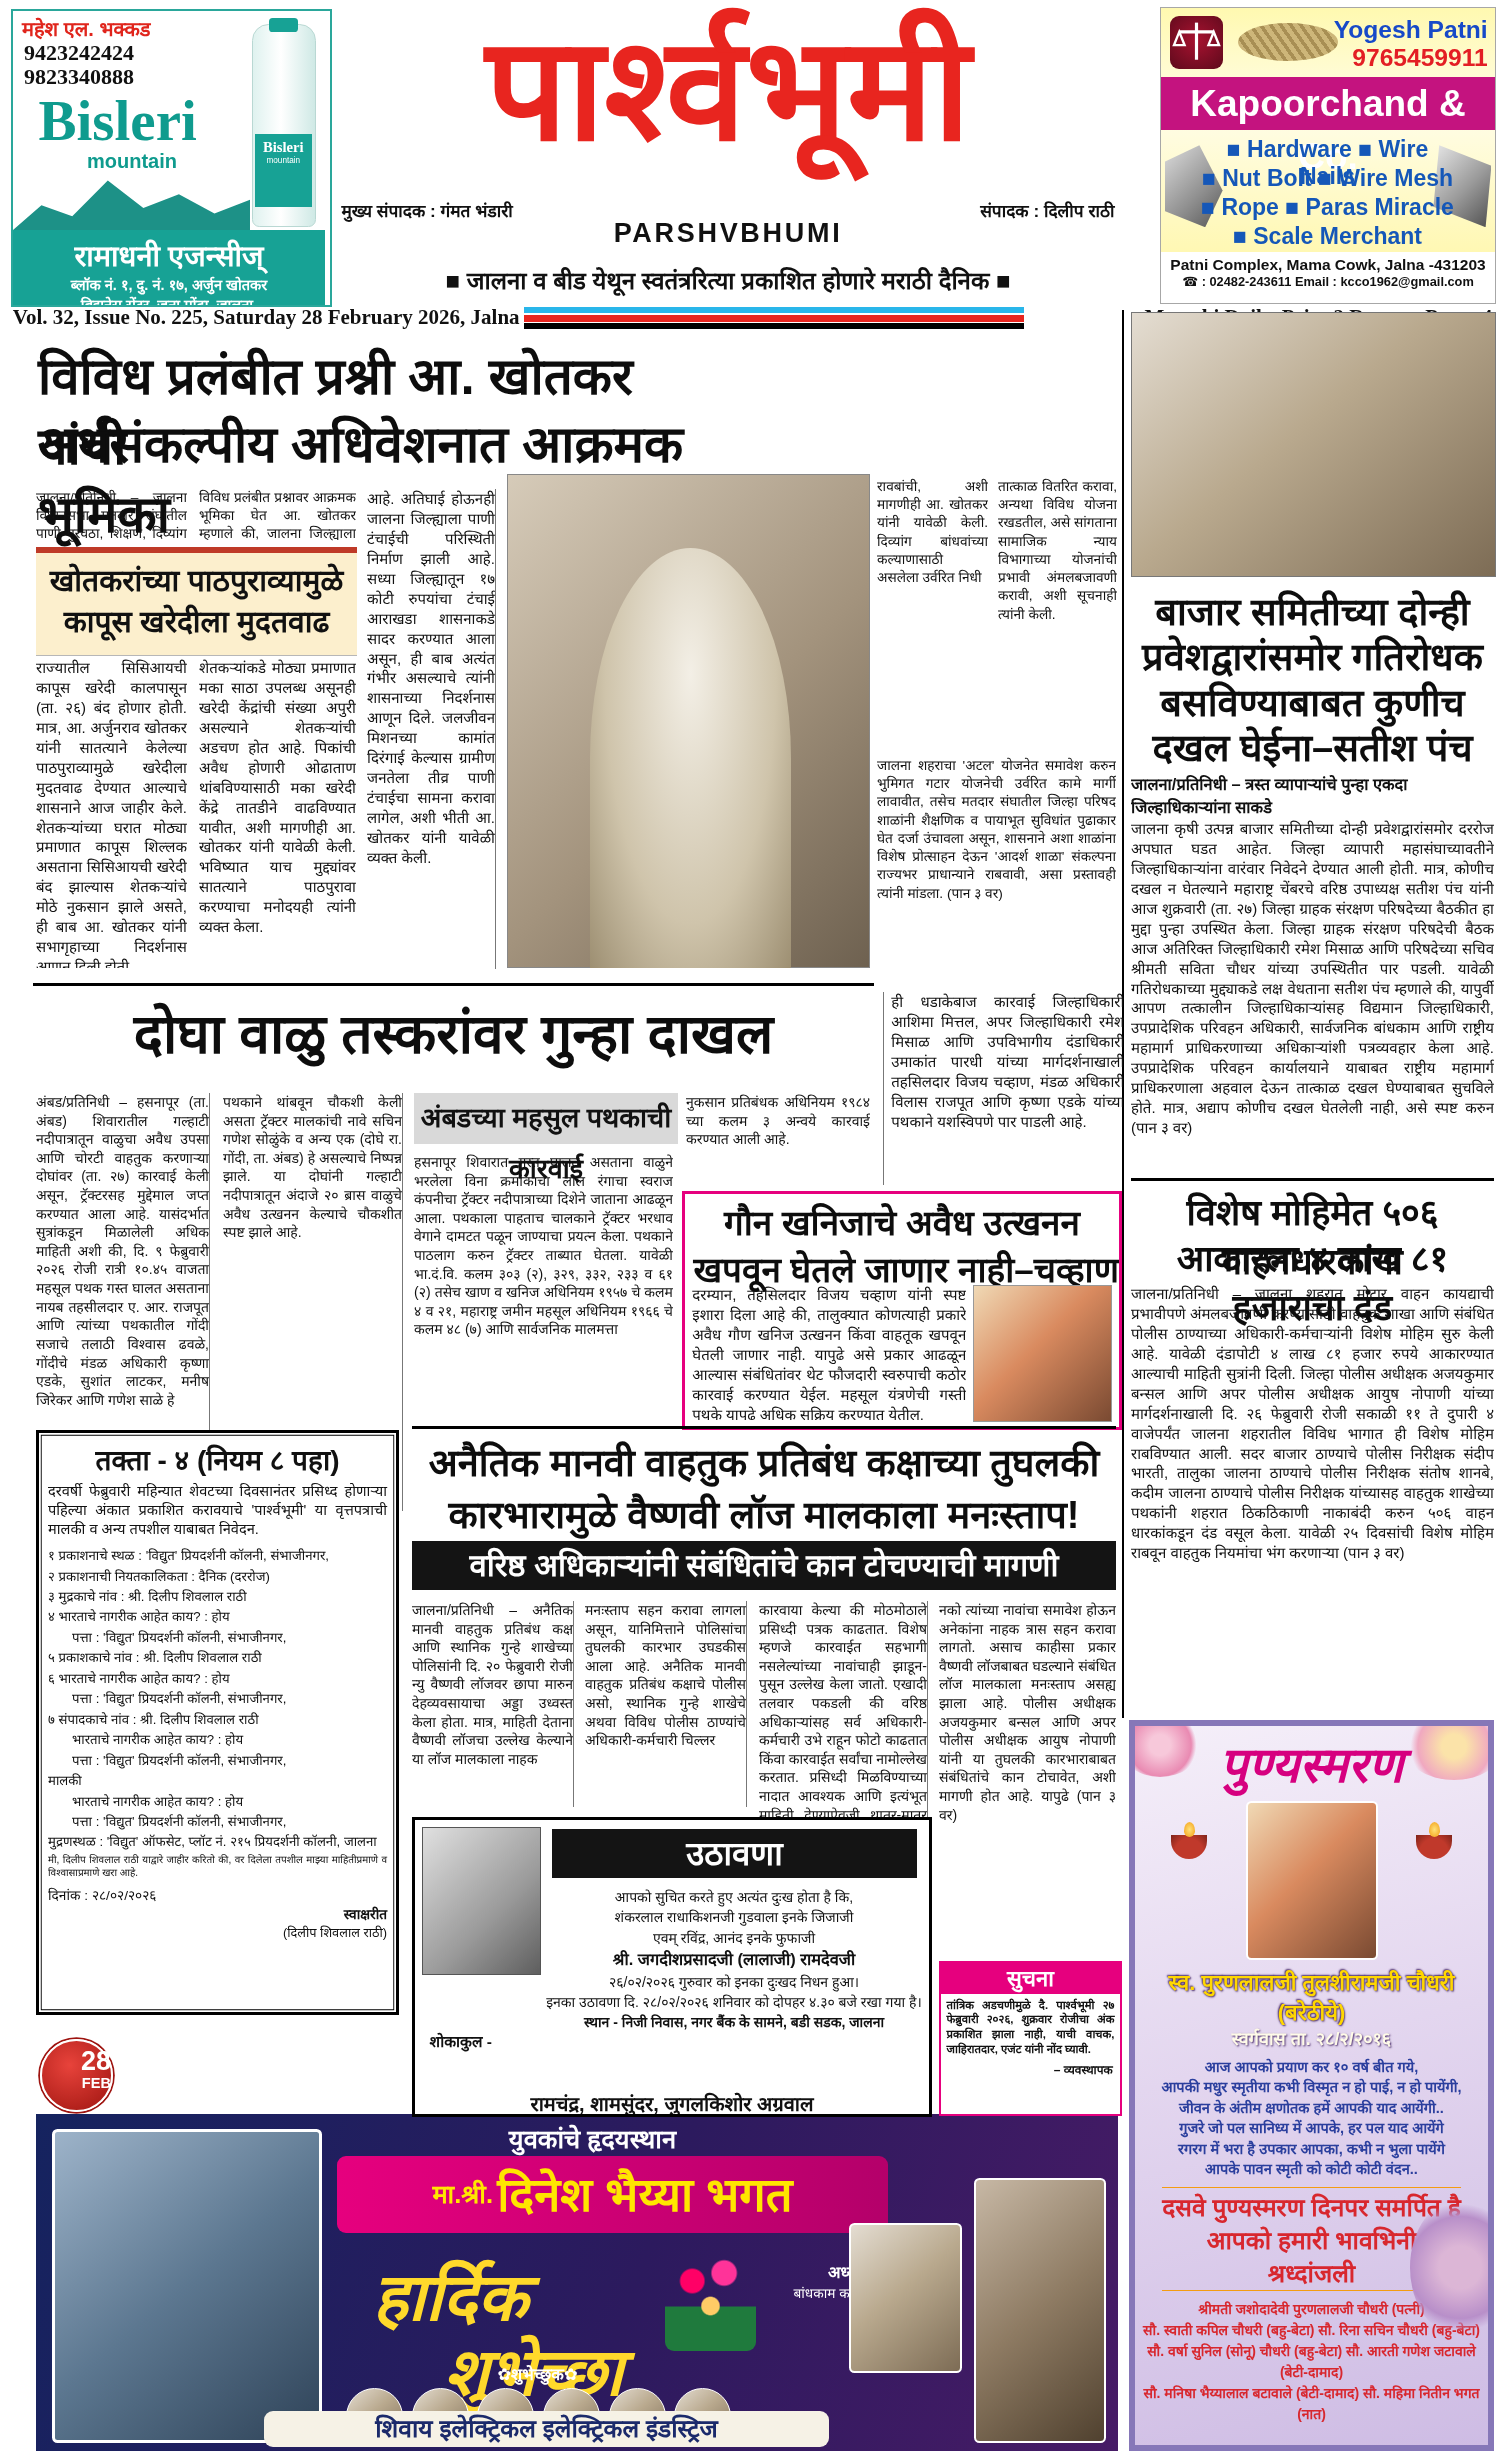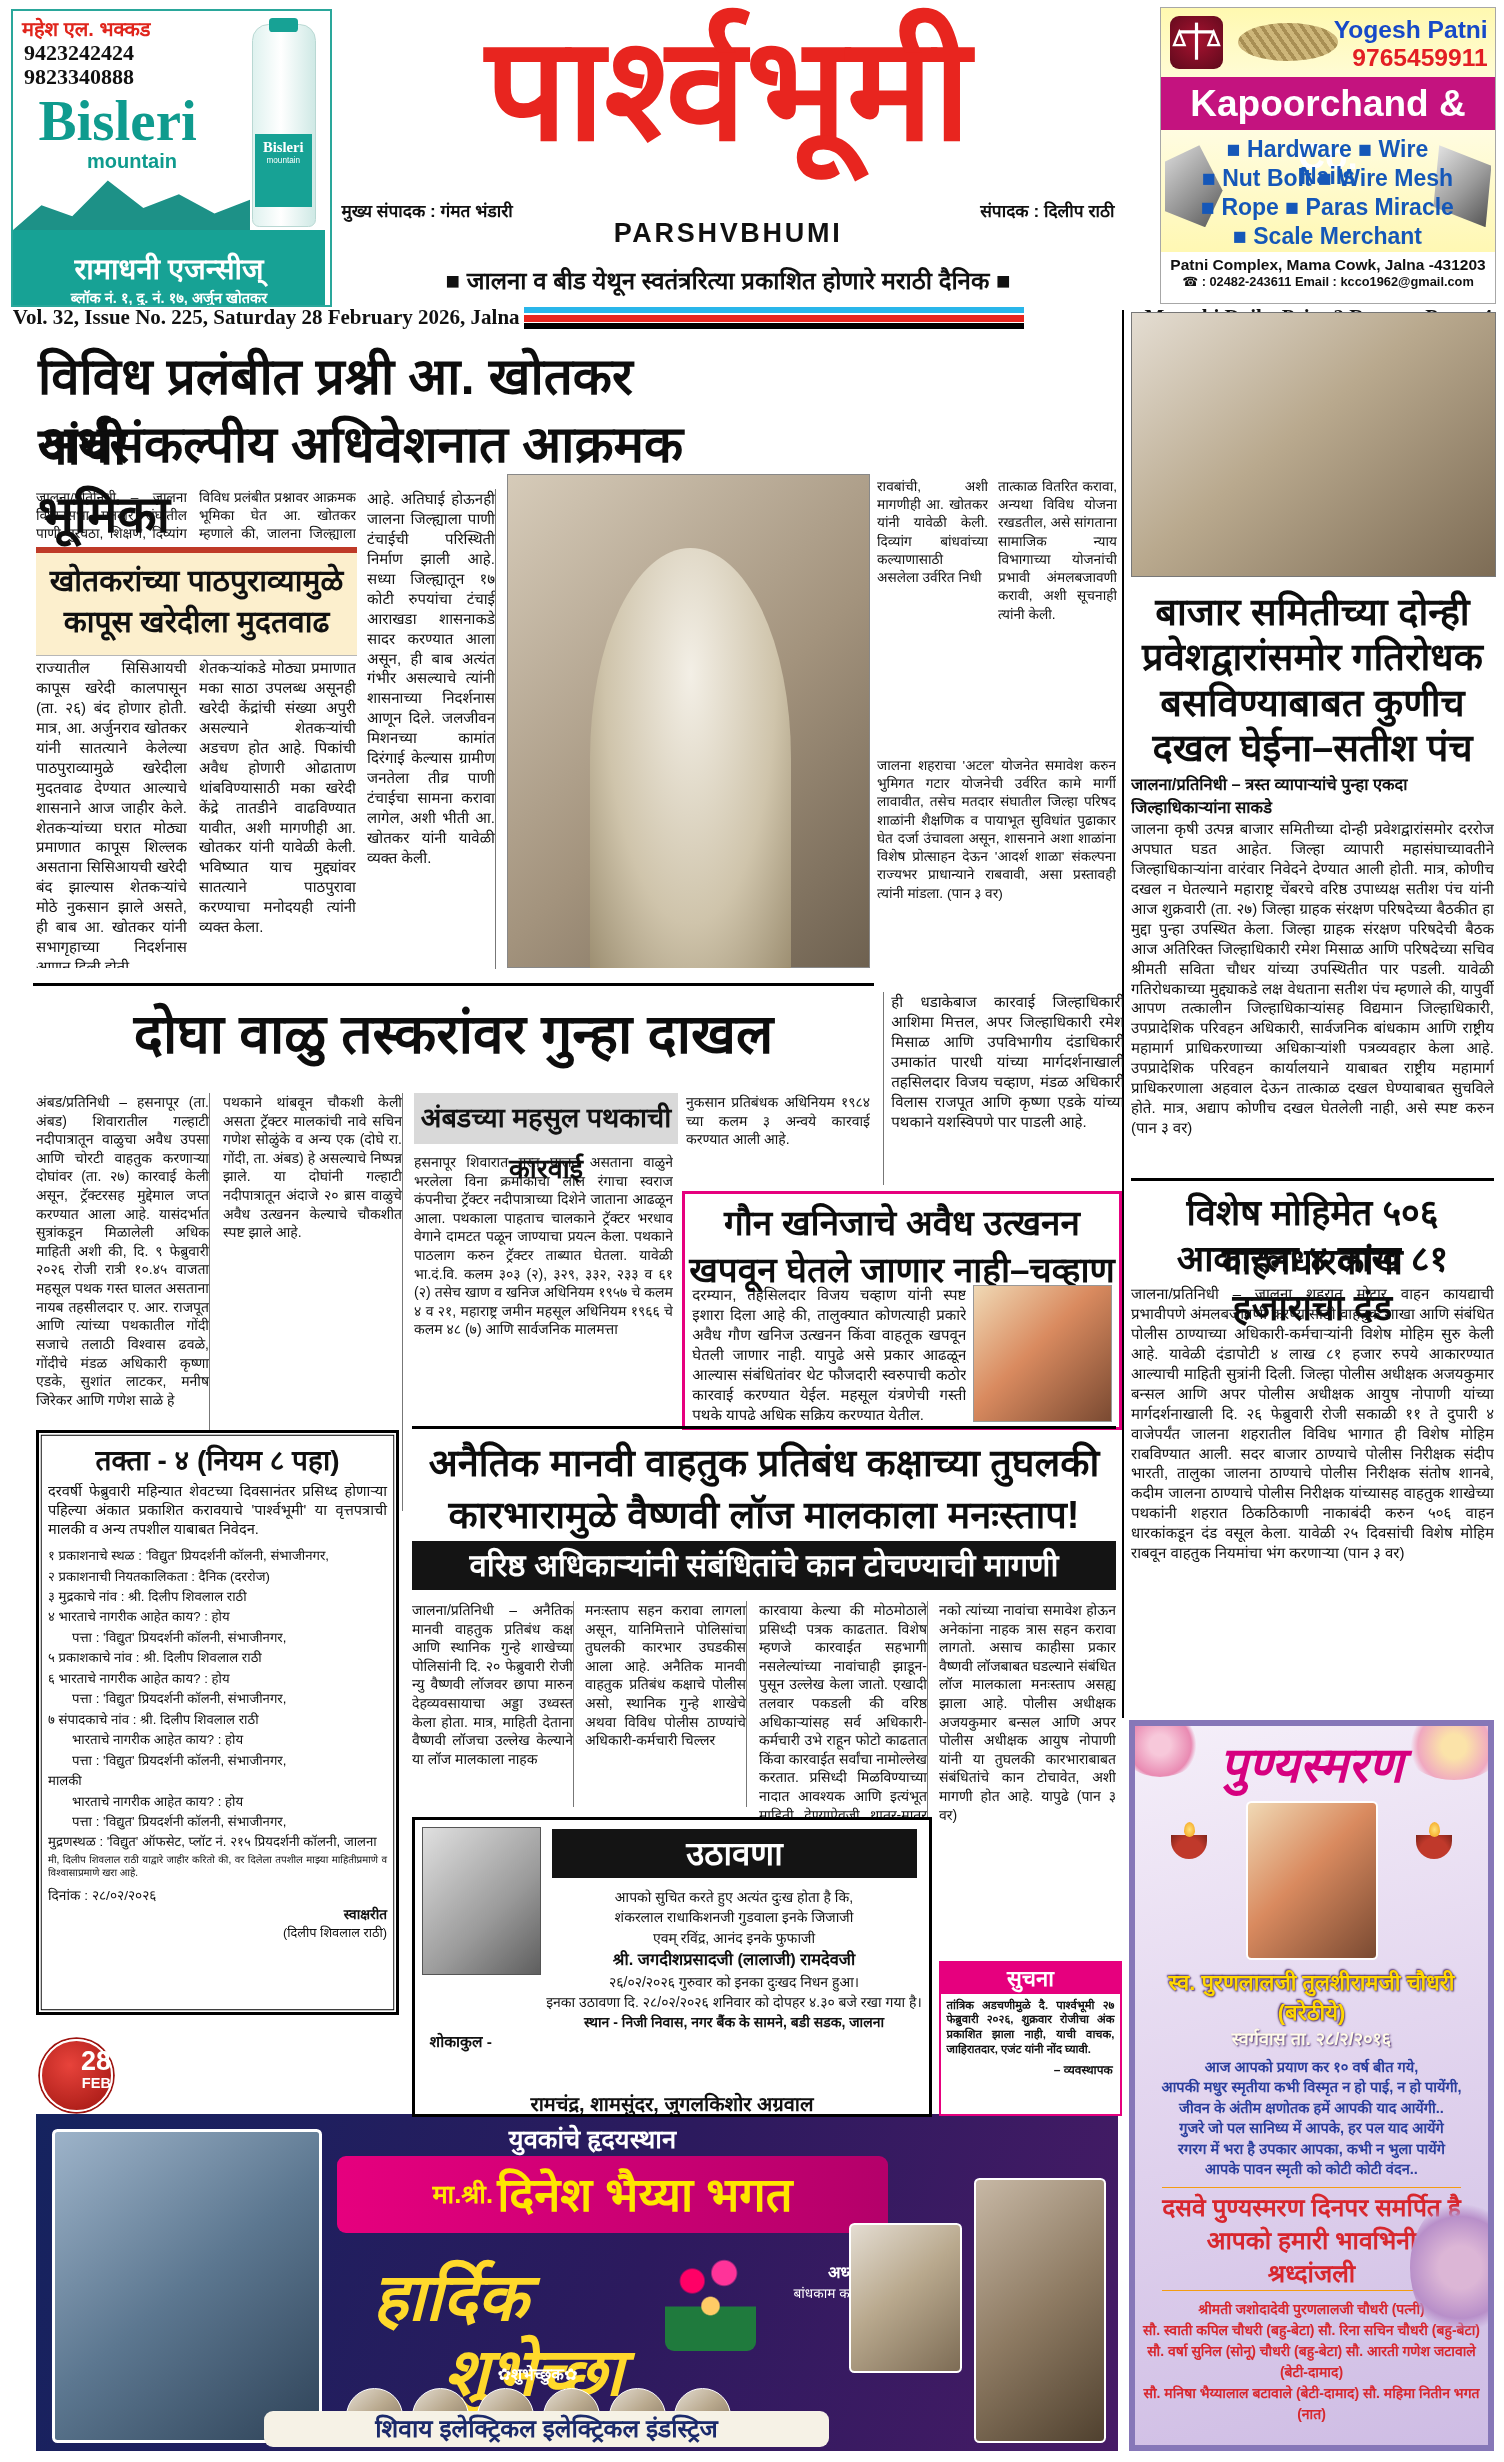--- a/index.html
+++ b/index.html
@@ -40,21 +40,21 @@
     <div class="abs b teal c" style="left:55px;top:139px;width:128px;font-size:20px;">mountain</div>
     <div class="abs" style="left:0px;top:164px;width:237px;height:55px;background:#1d9187;clip-path:polygon(0 100%,12% 55%,25% 75%,40% 10%,55% 60%,70% 35%,85% 70%,100% 45%,100% 100%);"></div>
     <div class="abs" style="left:239px;top:12.8px;width:62px;height:201px;border-radius:16.4px 16.4px 7.3px 7.3px;background:linear-gradient(90deg,#dff2ef,#ffffff 45%,#cfe9e5);border:0.9px solid #b9d8d3;">
       <div class="abs" style="left:16.4px;top:-7.3px;width:29px;height:14.6px;background:#17a295;border-radius:3.6px;"></div>
       <div class="abs c" style="left:1.8px;top:109px;width:57px;height:73px;background:#17a295;color:#fff;">
         <span class="b" style="font-size:14.6px;display:block;margin-top:5.5px;font-family:'Liberation Serif',serif;">Bisleri</span>
         <span style="font-size:8.2px;display:block;">mountain</span>
       </div>
     </div>
     <div class="abs c" style="left:0;top:219px;width:312px;height:75px;background:#17a295;color:#fff;">
-      <div class="b" style="font-size:29px;margin-top:18px;">रामाधनी एजन्सीज्</div>
+      <div class="b" style="font-size:29px;margin-top:5px;">रामाधनी एजन्सीज्</div>
       <div class="b" style="font-size:14.6px;">ब्लॉक नं. १, दु. नं. १७, अर्जुन खोतकर</div>
       <div class="b" style="font-size:14.6px;">बिझनेस सेंटर, जुना मोंढा, जालना.</div>
     </div>
   </div>
 
   <div class="abs" style="left:336px;top:5.5px;width:784px;height:297px;">
     <div class="abs b c" style="left:0;top:-12.8px;width:784px;font-size:144px;line-height:1.35;color:#e8251f;">पार्श्वभूमी</div>
     <div class="abs b" style="left:5.5px;top:193px;font-size:17.3px;">मुख्य संपादक : गंमत भंडारी</div>
     <div class="abs b" style="right:5.5px;top:193px;font-size:17.3px;">संपादक : दिलीप राठी</div>
     <div class="abs b c" style="left:0;top:212px;width:784px;font-size:27px;letter-spacing:2.7px;">PARSHVBHUMI</div>
@@ -133,21 +133,21 @@
   <div class="abs bt j ov colline" style="left:36px;top:1093px;width:173px;height:418px;font-size:14px;">अंबड/प्रतिनिधी – हसनापूर (ता. अंबड) शिवारातील गल्हाटी नदीपात्रातून वाळुचा अवैध उपसा आणि चोरटी वाहतुक करणाऱ्या दोघांवर (ता. २७) कारवाई केली असून, ट्रॅक्टरसह मुद्देमाल जप्त करण्यात आला आहे. यासंदर्भात सुत्रांकडून मिळालेली अधिक माहिती अशी की, दि. ९ फेब्रुवारी २०२६ रोजी रात्री १०.४५ वाजता महसूल पथक गस्त घालत असताना नायब तहसीलदार ए. आर. राजपूत आणि त्यांच्या पथकातील गोंदी सजाचे तलाठी विश्वास ढवळे, गोंदीचे मंडळ अधिकारी कृष्णा एडके, सुशांत लाटकर, मनीष जिरेकर आणि गणेश साळे हे</div>
   <div class="abs bt j ov colline" style="left:223px;top:1093px;width:179px;height:418px;font-size:14px;">पथकाने थांबवून चौकशी केली असता ट्रॅक्टर मालकांची नावे सचिन गणेश सोळुंके व अन्य एक (दोघे रा. गोंदी, ता. अंबड) हे असल्याचे निष्पन्न झाले. या दोघांनी गल्हाटी नदीपात्रातून अंदाजे २० ब्रास वाळुचे अवैध उत्खनन केल्याचे चौकशीत स्पष्ट झाले आहे.</div>
 
   <div class="abs graybox c" style="left:414px;top:1093px;width:264px;height:51px;font-weight:bold;font-size:27px;line-height:51px;">अंबडच्या महसुल पथकाची कारवाई</div>
   <div class="abs bt j ov" style="left:414px;top:1153px;width:259px;height:268px;font-size:14px;">हसनापूर शिवारात गस्त घालत असताना वाळुने भरलेला विना क्रमांकाचा लाल रंगाचा स्वराज कंपनीचा ट्रॅक्टर नदीपात्राच्या दिशेने जाताना आढळून आला. पथकाला पाहताच चालकाने ट्रॅक्टर भरधाव वेगाने दामटत पळून जाण्याचा प्रयत्न केला. पथकाने पाठलाग करुन ट्रॅक्टर ताब्यात घेतला. यावेळी भा.दं.वि. कलम ३०३ (२), ३२९, ३३२, २३३ व ६१ (२) तसेच खाण व खनिज अधिनियम १९५७ चे कलम ४ व २१, महाराष्ट्र जमीन महसूल अधिनियम १९६६ चे कलम ४८ (७) आणि सार्वजनिक मालमत्ता</div>
   <div class="abs bt j ov" style="left:686px;top:1093px;width:184px;height:91px;font-size:14px;">नुकसान प्रतिबंधक अधिनियम १९८४ च्या कलम ३ अन्वये कारवाई करण्यात आली आहे.</div>
   <div class="abs bt j ov" style="left:883px;top:992px;width:233px;height:193px;border-left:0.9px solid #777;padding-left:7.3px;">ही धडाकेबाज कारवाई जिल्हाधिकारी आशिमा मित्तल, अपर जिल्हाधिकारी रमेश मिसाळ आणि उपविभागीय दंडाधिकारी उमाकांत पारधी यांच्या मार्गदर्शनाखाली तहसिलदार विजय चव्हाण, मंडळ अधिकारी विलास राजपूत आणि कृष्णा एडके यांच्या पथकाने यशस्विपणे पार पाडली आहे.</div>
 
   <div class="abs magenta-border ov" style="left:682px;top:1191px;width:434px;height:233px;background:#fff;">
     <div class="headline c" style="font-size:35px;margin-top:3.6px;">गौन खनिजाचे अवैध उत्खनन</div>
-    <div class="headline c" style="font-size:35px;">खपवून घेतले जाणार नाही–चव्हाण</div>
+    <div class="headline c" style="font-size:35px;text-align:right;">खपवून घेतले जाणार नाही–चव्हाण</div>
     <div class="abs bt j ov" style="left:7.3px;top:91px;width:274px;height:135px;">दरम्यान, तहसिलदार विजय चव्हाण यांनी स्पष्ट इशारा दिला आहे की, तालुक्यात कोणत्याही प्रकारे अवैध गौण खनिज उत्खनन किंवा वाहतूक खपवून घेतली जाणार नाही. यापुढे असे प्रकार आढळून आल्यास संबंधितांवर थेट फौजदारी स्वरुपाची कठोर कारवाई करण्यात येईल. महसूल यंत्रणेची गस्ती पथके यापुढे अधिक सक्रिय करण्यात येतील.</div>
     <div class="abs ph-color" style="left:288px;top:91px;width:137px;height:135px;border:0.9px solid #999;"></div>
   </div>
 
   <div class="abs rule" style="left:1131px;top:1178px;width:363px;height:2.7px;"></div>
   <div class="abs headline c" style="left:1131px;top:1187px;width:363px;font-size:36px;">विशेष मोहिमेत ५०६ वाहनधारकांना</div>
   <div class="abs headline c" style="left:1131px;top:1233px;width:363px;font-size:36px;">आकारला ४ लाख ८१ हजाराचा दंड</div>
   <div class="abs bt j ov" style="left:1131px;top:1284px;width:363px;height:427px;">जालना/प्रतिनिधी – जालना शहरात मोटार वाहन कायद्याची प्रभावीपणे अंमलबजावणी करण्यासाठी वाहतुक शाखा आणि संबंधित पोलीस ठाण्याच्या अधिकारी-कर्मचाऱ्यांनी विशेष मोहिम सुरु केली आहे. यावेळी दंडापोटी ४ लाख ८१ हजार रुपये आकारण्यात आल्याची माहिती सुत्रांनी दिली. जिल्हा पोलीस अधीक्षक अजयकुमार बन्सल आणि अपर पोलीस अधी‍क्षक आयुष नोपाणी यांच्या मार्गदर्शनाखाली दि. २६ फेब्रुवारी रोजी सकाळी ११ ते दुपारी ४ वाजेपर्यंत जालना शहरातील विविध भागात ही विशेष मोहिम राबविण्यात आली. सदर बाजार ठाण्याचे पोलीस निरीक्षक संदीप भारती, तालुका जालना ठाण्याचे पोलीस निरीक्षक संतोष शानबे, कदीम जालना ठाण्याचे पोलीस निरीक्षक यांच्यासह वाहतुक शाखेच्या पथकांनी शहरात ठिकठिकाणी नाकाबंदी करुन ५०६ वाहन धारकांकडून दंड वसूल केला. यावेळी २५ दिवसांची विशेष मोहिम राबवून वाहतुक नियमांचा भंग करणाऱ्या (पान ३ वर)</div>
 
   <div class="abs rule" style="left:412px;top:1426px;width:704px;height:2.7px;"></div>

